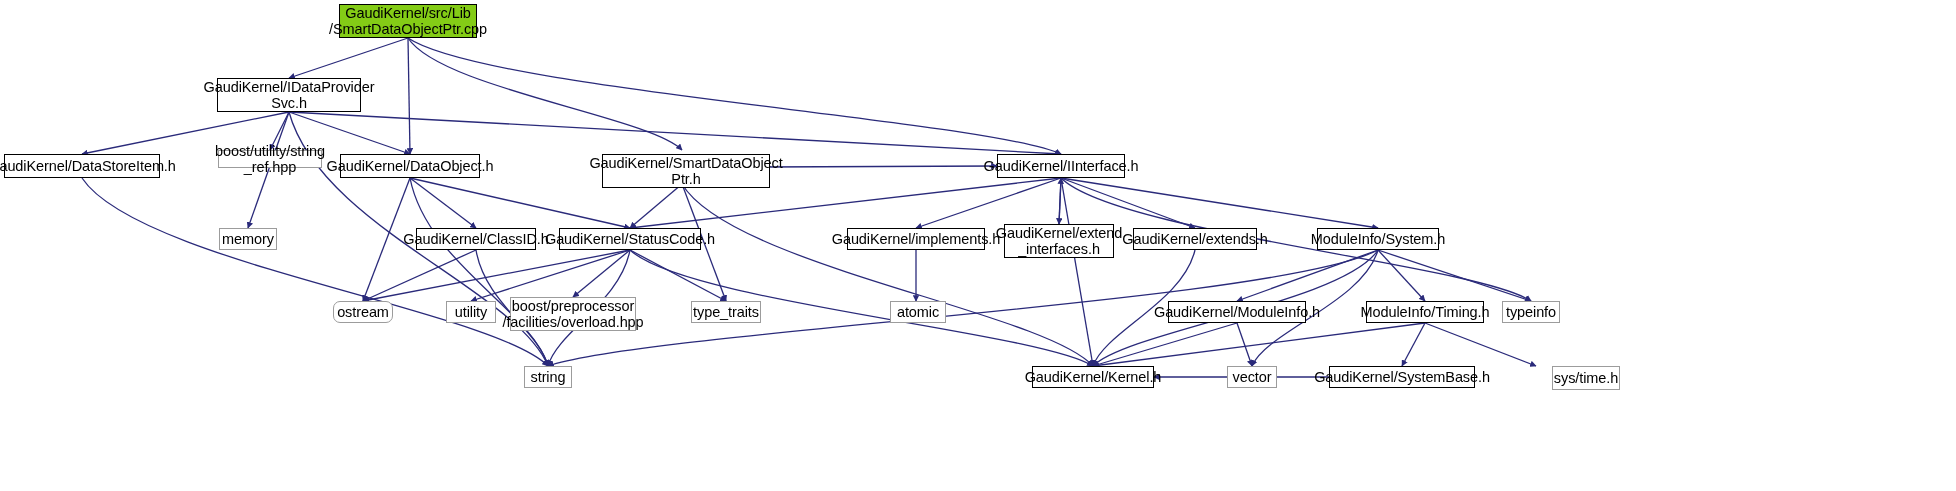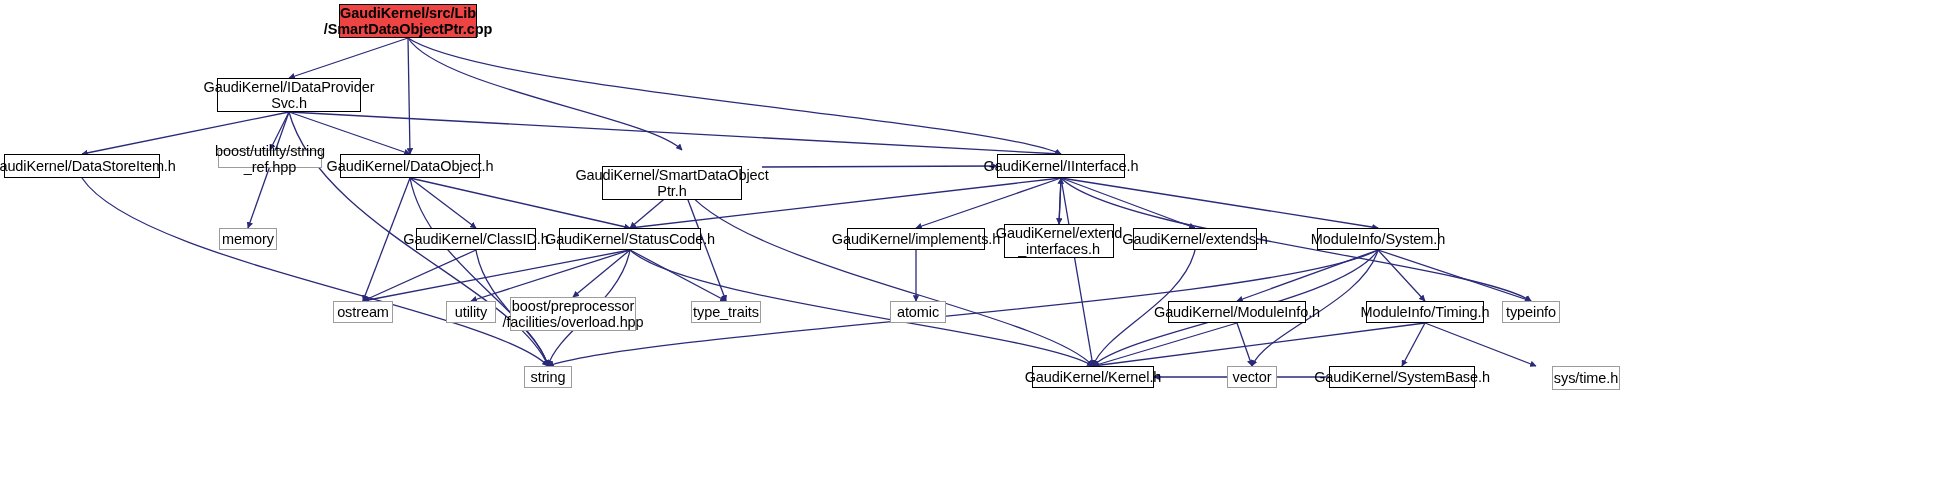--- a/index.html
+++ b/index.html
@@ -37,23 +37,22 @@
     font-size: 14.5px;
     font-family: "Liberation Sans", sans-serif;
     white-space: pre-line;
     letter-spacing: -0.1px;
   }
   .node.hdr {
     background: #ffffff;
     border: 1.5px solid #000000;
   }
   .node.root {
-    background: #ef4444;
+    background: #84cc16;
     border: 1.5px solid #000000;
-    font-weight: bold;
   }
   .node.ext {
     background: #ffffff;
     border: 1px solid #9c9c9c;
   }
 </style>
 </head>
 <body>
 
 <div id="graph-canvas">
@@ -117,32 +116,32 @@
   </svg>
   <div id="nodes-group">
       <div class="node root" style="left: 339px; top: 4px; width: 138px; height: 34px;">GaudiKernel/src/Lib
 /SmartDataObjectPtr.cpp</div>
       <div class="node hdr" style="left: 217px; top: 78px; width: 144px; height: 34px;">GaudiKernel/IDataProvider
 Svc.h</div>
       <div class="node hdr" style="left: 4px; top: 154px; width: 156px; height: 24px;">GaudiKernel/DataStoreItem.h</div>
       <div class="node ext" style="left: 218px; top: 150px; width: 104px; height: 18px;">boost/utility/string
 _ref.hpp</div>
       <div class="node hdr" style="left: 340px; top: 154px; width: 140px; height: 24px;">GaudiKernel/DataObject.h</div>
-      <div class="node hdr" style="left: 602px; top: 166px; width: 140px; height: 34px;">GaudiKernel/SmartDataObject
+      <div class="node hdr" style="left: 602px; top: 154px; width: 168px; height: 34px;">GaudiKernel/SmartDataObject
 Ptr.h</div>
       <div class="node hdr" style="left: 997px; top: 154px; width: 128px; height: 24px;">GaudiKernel/IInterface.h</div>
       <div class="node ext" style="left: 219px; top: 228px; width: 58px; height: 22px;">memory</div>
       <div class="node hdr" style="left: 416px; top: 228px; width: 120px; height: 22px;">GaudiKernel/ClassID.h</div>
       <div class="node hdr" style="left: 559px; top: 228px; width: 142px; height: 22px;">GaudiKernel/StatusCode.h</div>
       <div class="node hdr" style="left: 847px; top: 228px; width: 138px; height: 22px;">GaudiKernel/implements.h</div>
       <div class="node hdr" style="left: 1004px; top: 224px; width: 110px; height: 34px;">GaudiKernel/extend
 _interfaces.h</div>
       <div class="node hdr" style="left: 1133px; top: 228px; width: 124px; height: 22px;">GaudiKernel/extends.h</div>
       <div class="node hdr" style="left: 1317px; top: 228px; width: 122px; height: 22px;">ModuleInfo/System.h</div>
-      <div class="node ext" style="left: 333px; top: 301px; width: 60px; height: 22px;">ostream</div>
+      <div class="node ext" style="left: 333px; top: 301px; width: 60px; height: 22px; border-radius: 7px;">ostream</div>
       <div class="node ext" style="left: 446px; top: 301px; width: 50px; height: 22px;">utility</div>
       <div class="node ext" style="left: 510px; top: 297px; width: 126px; height: 34px;">boost/preprocessor
 /facilities/overload.hpp</div>
       <div class="node ext" style="left: 691px; top: 301px; width: 70px; height: 22px;">type_traits</div>
       <div class="node ext" style="left: 890px; top: 301px; width: 56px; height: 22px;">atomic</div>
       <div class="node hdr" style="left: 1168px; top: 301px; width: 138px; height: 22px;">GaudiKernel/ModuleInfo.h</div>
       <div class="node hdr" style="left: 1366px; top: 301px; width: 118px; height: 22px;">ModuleInfo/Timing.h</div>
       <div class="node ext" style="left: 1502px; top: 301px; width: 58px; height: 22px; text-align: right;">typeinfo</div>
       <div class="node ext" style="left: 524px; top: 366px; width: 48px; height: 22px;">string</div>
       <div class="node hdr" style="left: 1032px; top: 366px; width: 122px; height: 22px;">GaudiKernel/Kernel.h</div>

